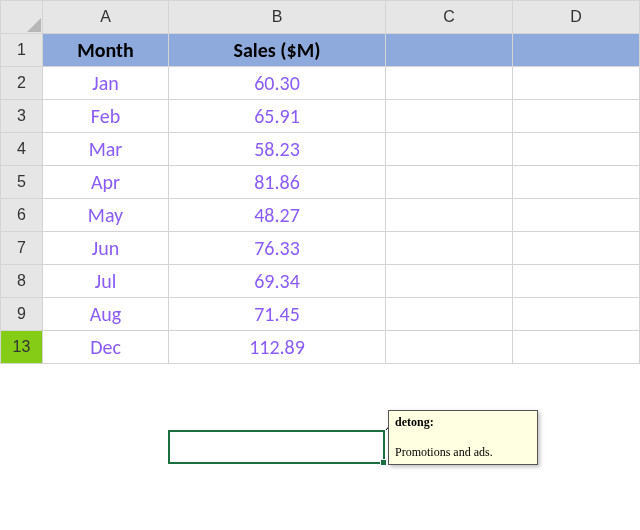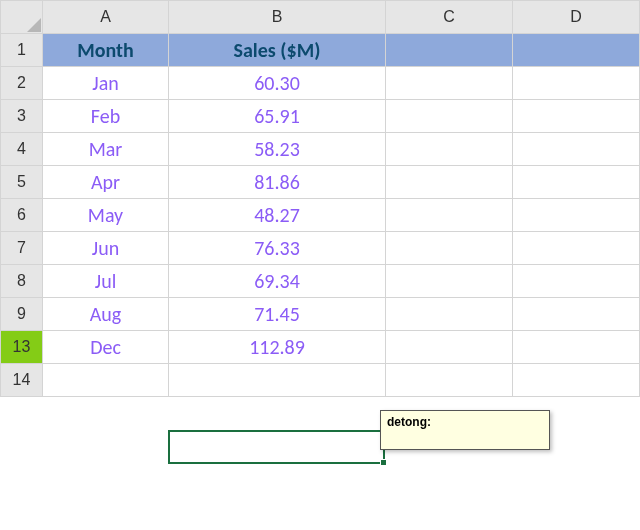--- a/index.html
+++ b/index.html
@@ -56,21 +56,21 @@
   .rowhdr.sel {
     background: #84cc16;
   }
   .col-A { width: 126px; }
   .col-B { width: 217px; }
   .col-C { width: 127px; }
   .col-D { width: 127px; }
   .th-row td.datacell {
     background: #8ea9db;
     font-weight: bold;
-    color: #0c4a6e;
+    color: #000000;
     font-size: 20px;
   }
   .datacell {
     color: #8b5cf6;
     font-size: 20px;
   }
   .active-cell {
     position: absolute;
     border: 2px solid #1a6f3f;
     pointer-events: none;
@@ -197,34 +197,28 @@
         <td class="datacell"></td>
         <td class="datacell"></td>
       </tr>
       <tr>
         <td class="rowhdr sel">13</td>
         <td class="datacell">Dec</td>
         <td class="datacell">112.89</td>
         <td class="datacell"></td>
         <td class="datacell"></td>
       </tr>
-      <tr>
-        <td class="rowhdr">14</td>
-        <td class="datacell"></td>
-        <td class="datacell"></td>
-        <td class="datacell"></td>
-        <td class="datacell"></td>
-      </tr>
     </tbody>
 </table>
 
 <div class="active-cell" id="active-cell" style="left: 168px; top: 430px; width: 217px; height: 34px;">
   <div class="fill-handle"></div>
 </div>
 
 <svg class="comment-line" id="comment-line" width="640" height="530" style="left:0;top:0">
   <line id="conn" stroke="#000" stroke-width="1" x1="386" y1="430" x2="398" y2="416"></line>
 </svg>
 
-<div class="comment-box" id="comment-box" style="left: 380px; top: 410px; width: 170px;">
+<div class="comment-box" id="comment-box" style="left: 388px; top: 410px; width: 150px; font-family: Liberation Serif, serif;">
   <span class="author">detong:</span>
   <br>
+  <span>Promotions and ads.</span>
 </div>
 
 </body></html>

